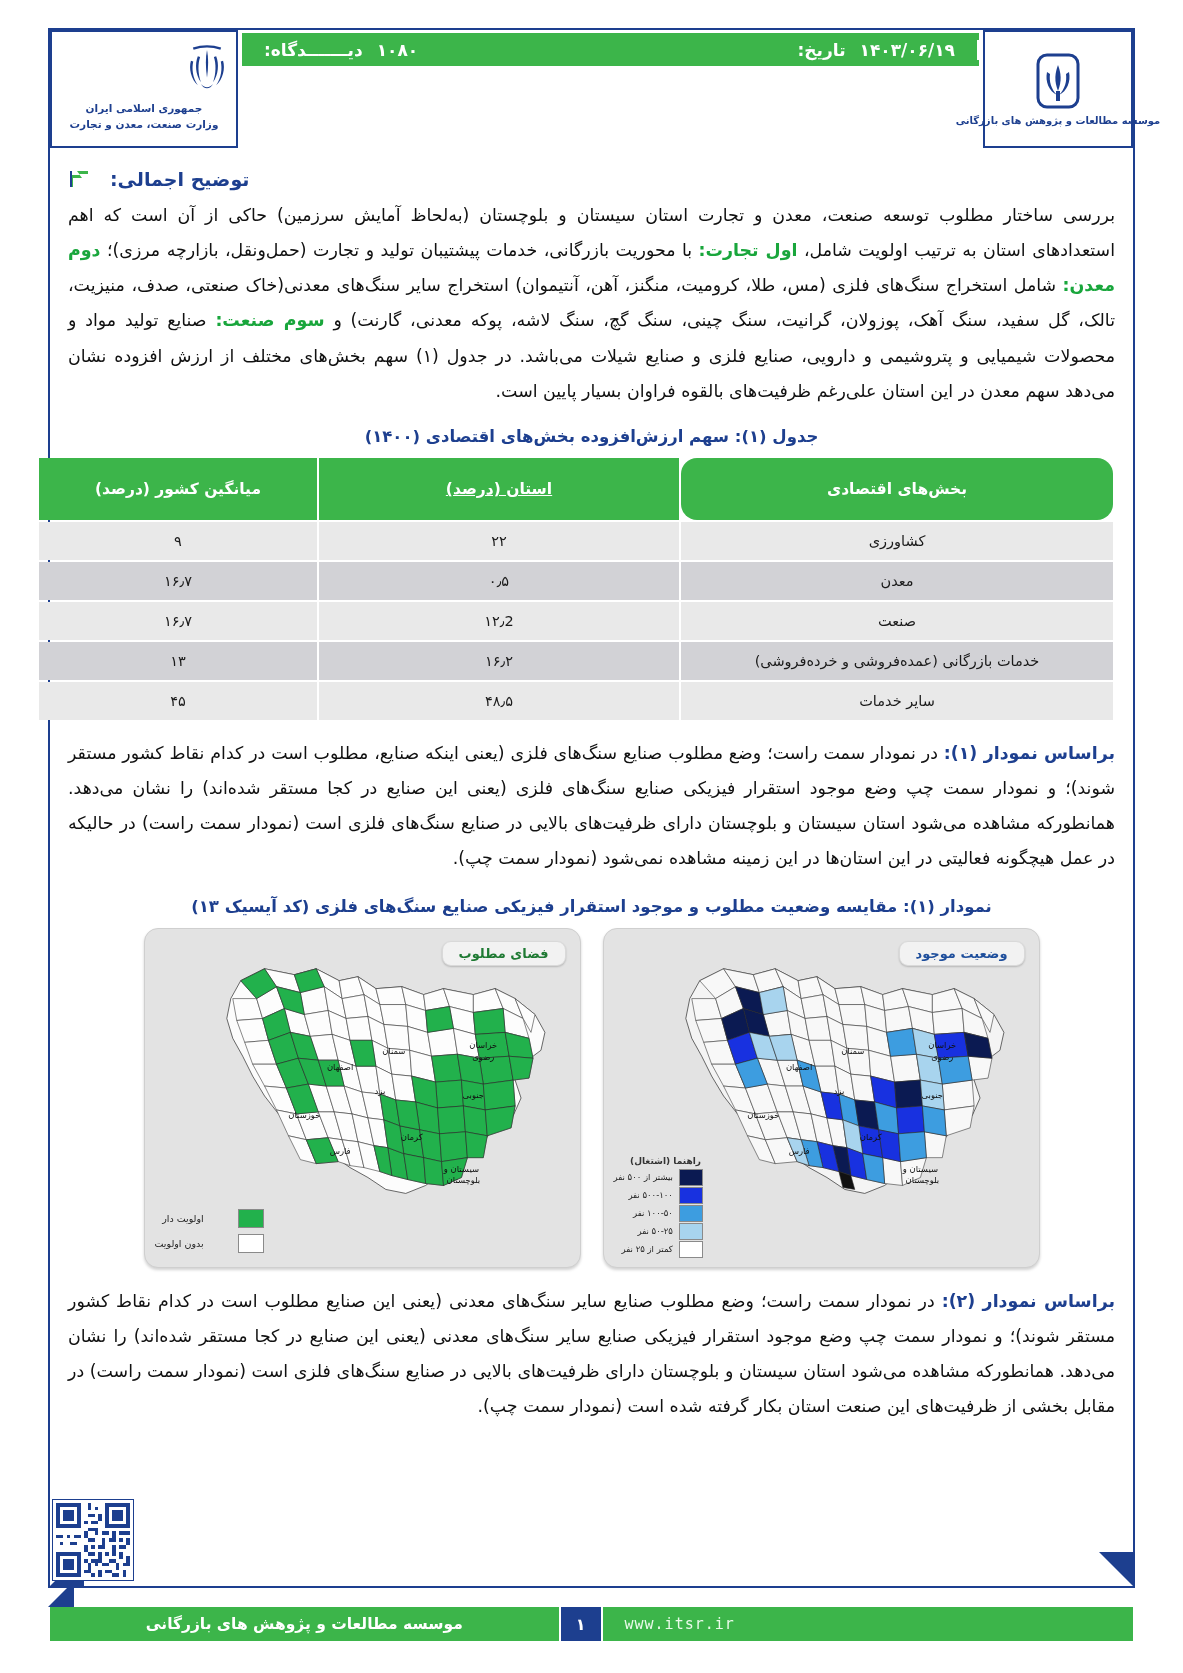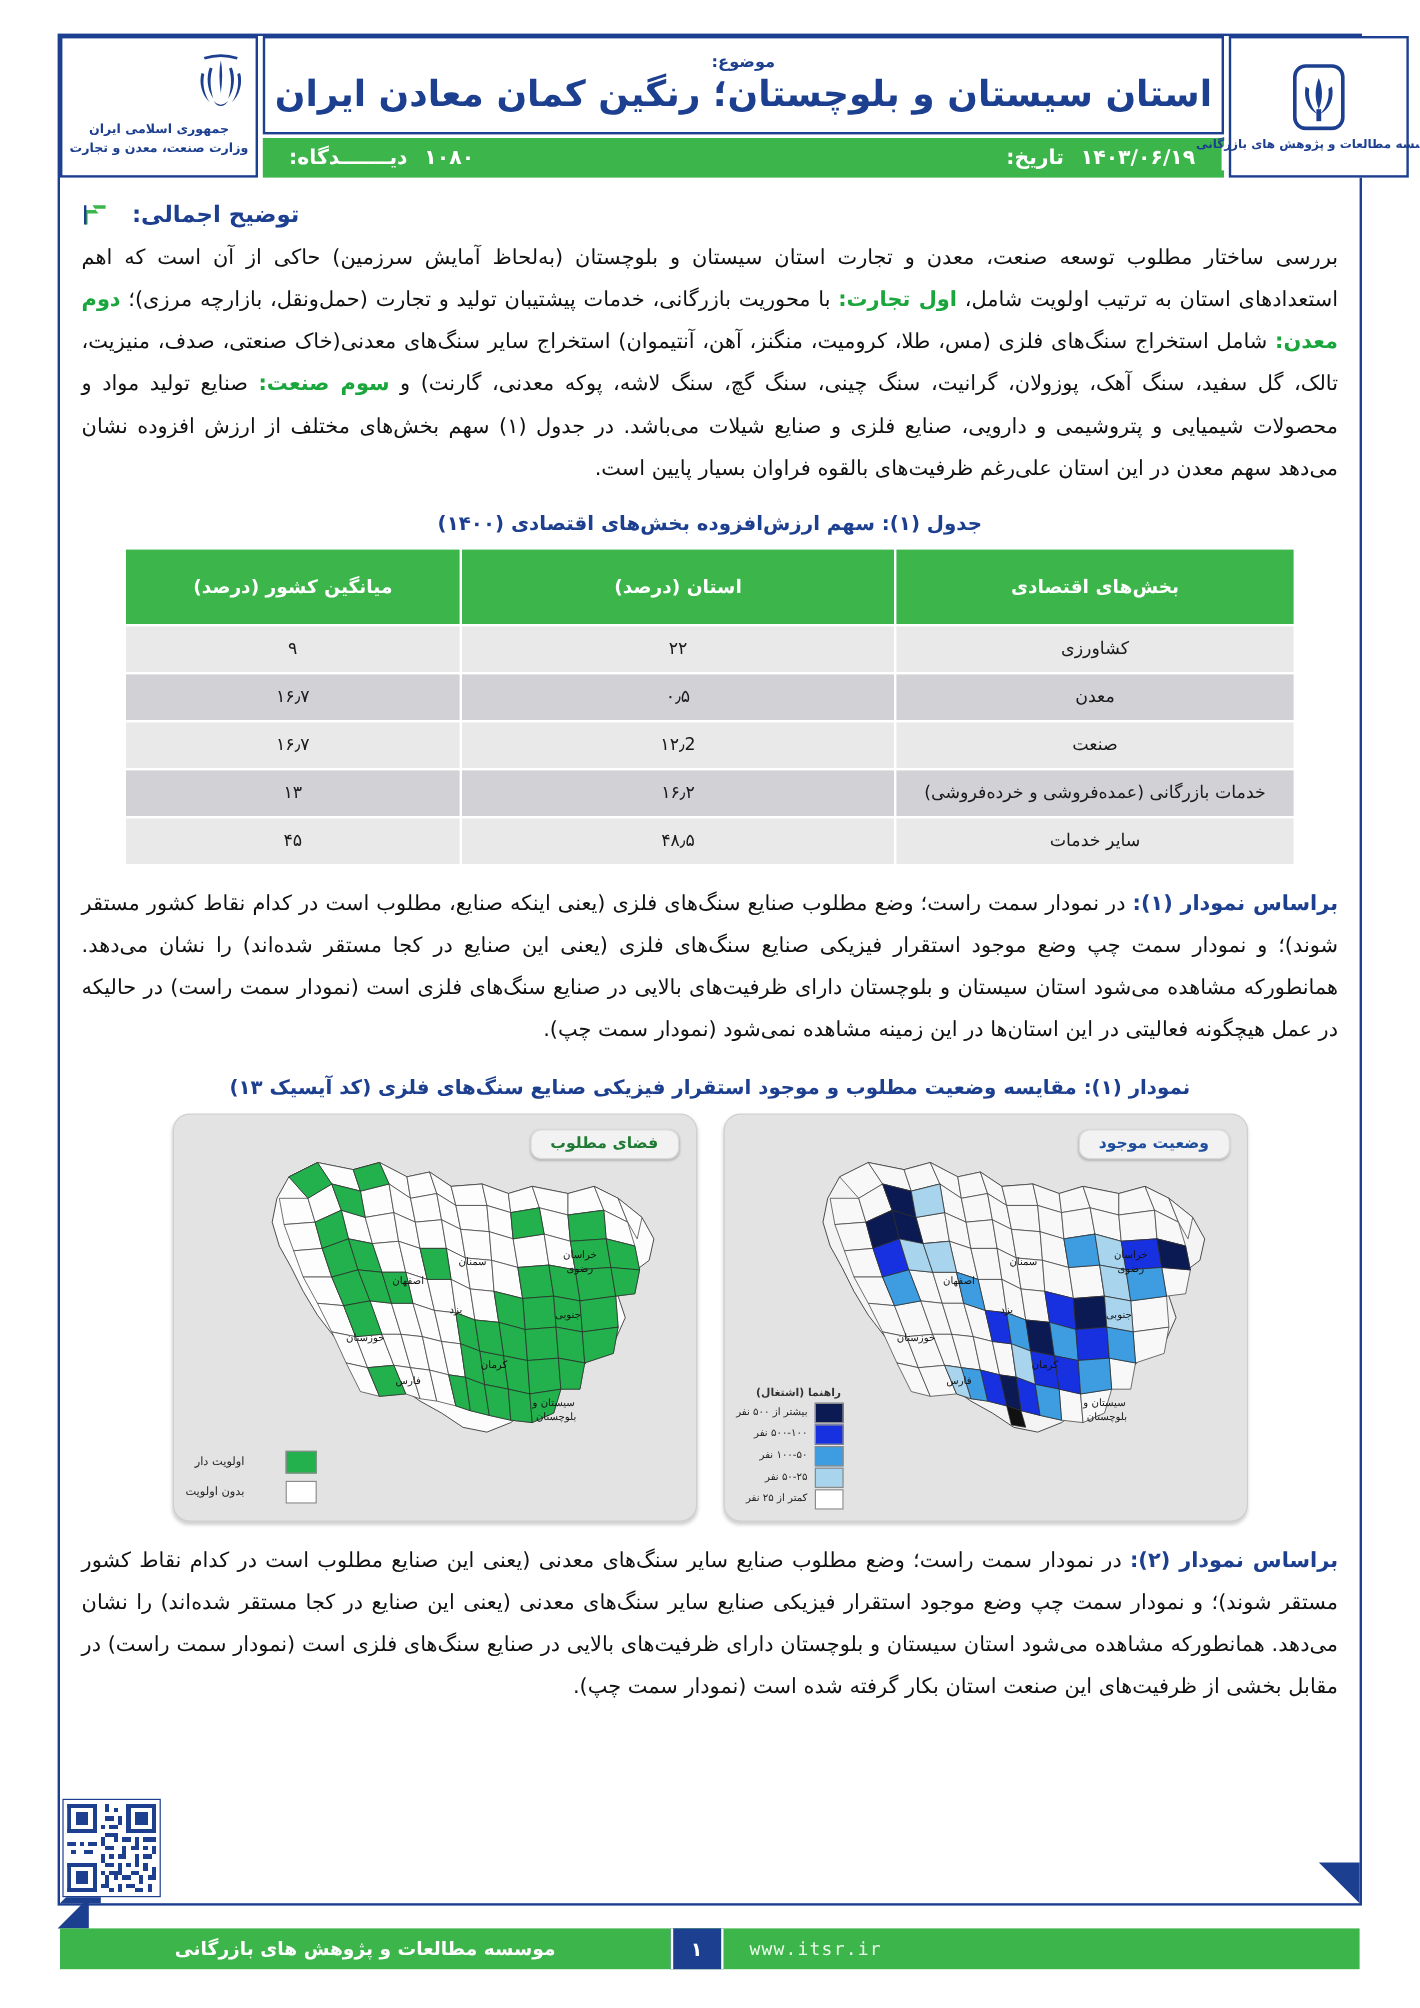--- a/index.html
+++ b/index.html
@@ -164,22 +164,22 @@
   }
   table.data-table th {
     background: #3cb54a;
     color: #fff;
     font-size: 15.5px;
     font-weight: bold;
     padding: 22px 6px;
     text-align: center;
     border: none;
   }
-  table.data-table th.col-sector { width: 331px; }
-  table.data-table th.col-prov   { width: 360px; }
+  table.data-table th.col-sector { width: 432px; border-radius: 16px; }
+  table.data-table th.col-prov   { width: 360px; text-decoration: underline; }
   table.data-table th.col-nat    { width: 278px; }
   table.data-table td {
     font-size: 14.5px;
     color: #1a1a1a;
     padding: 11px 6px;
     text-align: center;
     border: none;
   }
   table.data-table td.sector-cell { text-align: center; font-size: 14.5px; }
   table.data-table tr.row-odd  td { background: #e9e9e9; }
@@ -329,24 +329,20 @@
         <path d="M51 22 C54 32 51 46 42 54 C49 44 50 32 48 23 Z"></path>
         <path d="M22 52 C26 58 34 58 38 52 C34 60 26 60 22 52 Z"></path>
       </g>
       <path d="M12 6 Q30 0 48 6" stroke="#1d3f8f" stroke-width="3" fill="none"></path>
     </svg>
     <div class="ministry-line">جمهوری اسلامی ایران</div>
     <div class="ministry-line">وزارت صنعت، معدن و تجارت</div>
   </div>
 
   <div class="hdr-center">
-    <div class="hdr-title-box">
-      <div class="hdr-subject">موضوع:</div>
-      <div class="hdr-title">استان سیستان و بلوچستان؛ رنگین کمان معادن ایران</div>
-    </div>
     <div class="hdr-greenbar">
       <div class="gb-cell">
         <span>دیـــــــدگاه:</span>
         <span>۱۰۸۰</span>
       </div>
       <div class="gb-spacer"></div>
       <div class="gb-cell left">
         <span>تاریخ:</span>
         <span>۱۴۰۳/۰۶/۱۹</span>
       </div>

